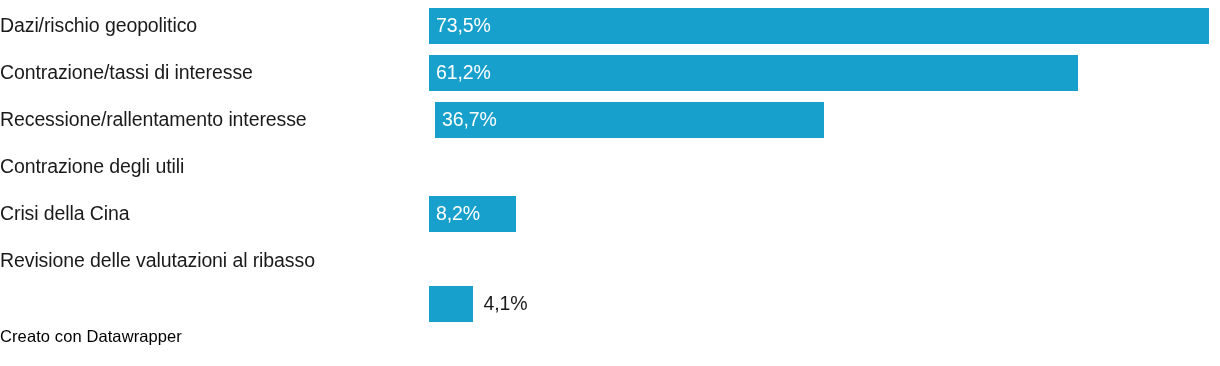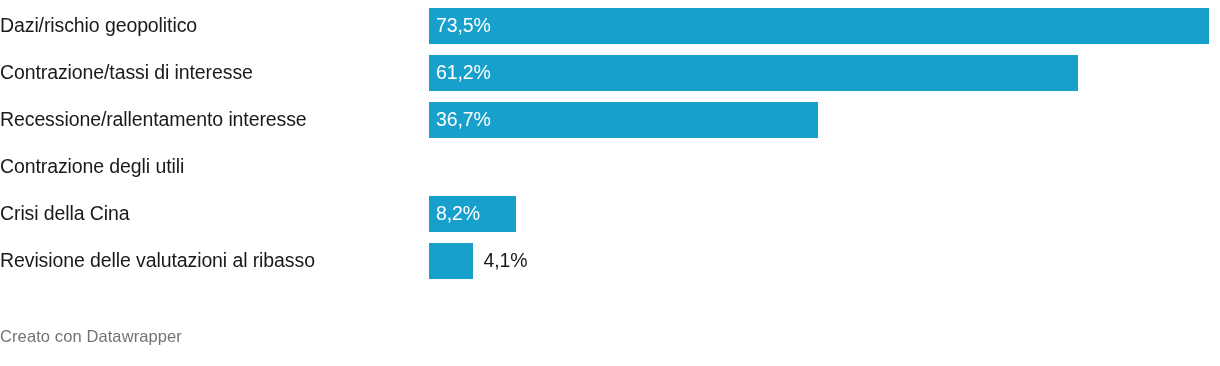--- a/index.html
+++ b/index.html
@@ -99,21 +99,21 @@
     top: 328px;
     width: 1220px;
     height: 38px;
     display: flex;
     align-items: flex-start;
   }
 
   .credit {
     font-size: 16.5px;
     line-height: 1;
-    color: #737373;
+    color: #000000;
     letter-spacing: 0.1px;
     white-space: nowrap;
   }
 </style>
 </head>
 <body style="background: rgb(255, 255, 255);">
 
 <div id="chart-root">
 
   <div class="bars-area">
@@ -132,21 +132,21 @@
       <div class="bar-track">
         <div class="bar" style="width: 83.2653%; background: rgb(24, 160, 205);">
           <span class="bar-value">61,2%</span>
         </div>
       </div>
     </div>
 
     <div class="bar-row">
       <div class="cat-label">Recessione/rallentamento interesse</div>
       <div class="bar-track">
-        <div class="bar" style="width: 49.932%; background: rgb(24, 160, 205);">
+        <div class="bar" style="width: 49.932%; background: rgb(24, 160, 205); margin-left: 6px;">
           <span class="bar-value">36,7%</span>
         </div>
       </div>
     </div>
 
     <div class="bar-row">
       <div class="cat-label">Contrazione degli utili</div>
     </div>
 
     <div class="bar-row">
@@ -154,21 +154,21 @@
       <div class="bar-track">
         <div class="bar" style="width: 11.1565%; background: rgb(24, 160, 205);">
           <span class="bar-value">8,2%</span>
         </div>
       </div>
     </div>
 
     <div class="bar-row value-outside">
       <div class="cat-label">Revisione delle valutazioni al ribasso</div>
       <div class="bar-track">
-        <div class="bar" style="width: 5.57823%; background: rgb(24, 160, 205);">
+        <div class="bar" style="width: 5.57823%; background: rgb(24, 160, 205); margin-top: 43px;">
           <span class="bar-value">4,1%</span>
         </div>
       </div>
     </div>
 
   </div>
 
   <div class="chart-footer">
     <span class="credit">Creato con Datawrapper</span>
   </div>

